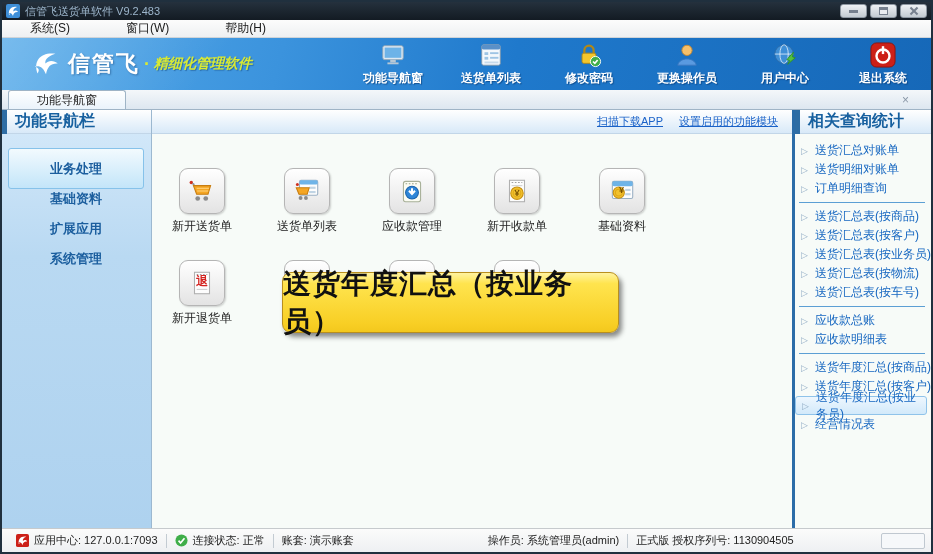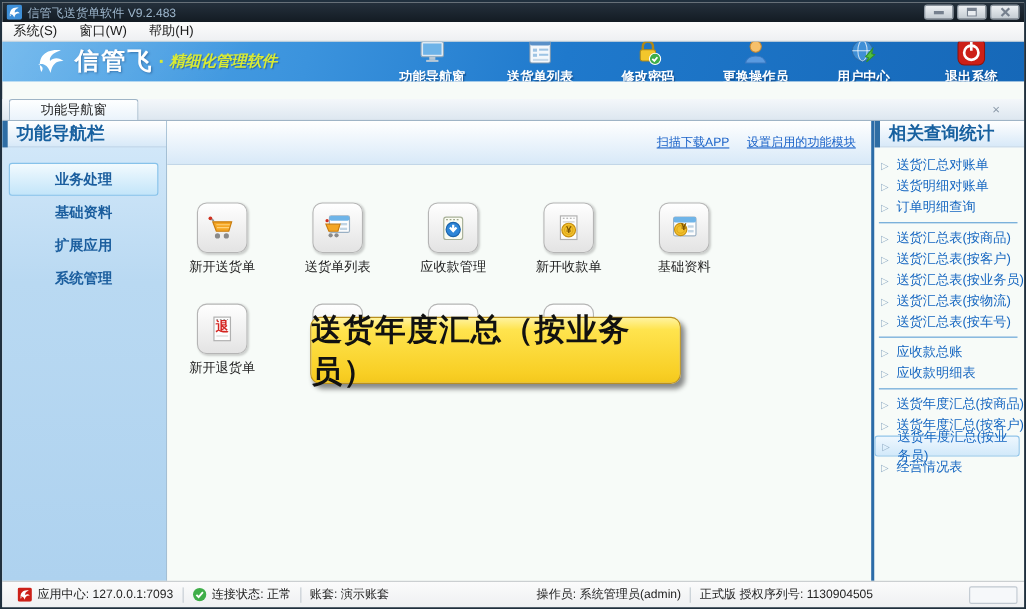--- a/index.html
+++ b/index.html
@@ -22,24 +22,24 @@
   .g-restore{ width:9px; height:8px; border:1px solid #76808e; border-top:3px solid #76808e; background:#e8ecf0; }
   .g-close{ position:relative; width:10px; height:10px; }
   .g-close::before,.g-close::after{ content:""; position:absolute; left:4px; top:0; width:2px; height:10px; background:#76808e; }
   .g-close::before{ transform:rotate(45deg);} .g-close::after{ transform:rotate(-45deg);}
   
   .menubar{
     position:absolute; left:0; top:18px; width:929px; height:18px;
     background:linear-gradient(#fcfcfc,#eef0f2); border-bottom:1px solid #d0d4d8;
     display:flex; align-items:center; font-size:12px; color:#1a1a1a;
   }
-  .menu-item{ padding:0 10px; height:100%; display:flex; align-items:center; cursor:default; }
+  .menu-item{ padding:0 28px; height:100%; display:flex; align-items:center; cursor:default; }
   
   .banner{
-    position:absolute; left:0; top:36px; width:929px; height:36px;
+    position:absolute; left:0; top:36px; width:929px; height:52px;
     background:linear-gradient(105deg,#55aaE9 0%,#3b93dd 30%,#1f79cc 55%,#1668b8 100%);
     display:flex; align-items:center; overflow:hidden;
   }
   .banner::after{ content:""; position:absolute; left:-80px; top:-30px; width:520px; height:120px;
     background:linear-gradient(115deg, rgba(255,255,255,.28), rgba(255,255,255,0) 55%); transform:skewX(-18deg); pointer-events:none;}
   .logo{ display:flex; align-items:center; margin-left:28px; z-index:1; }
   .logo svg{ margin-right:6px; }
   .logo-name{ color:#fff; font-size:22px; font-weight:bold; letter-spacing:2px; text-shadow:1px 1px 2px rgba(0,40,90,.4); }
   .logo-dot{ color:#d8ea34; font-size:18px; font-weight:bold; margin:0 4px; }
   .logo-tag{ color:#d8ea34; font-size:14px; font-weight:bold; font-style:italic; text-shadow:1px 1px 1px rgba(0,40,90,.4); }
@@ -63,28 +63,28 @@
   .bodyarea{ position:absolute; left:0; top:108px; width:929px; height:418px; }
   .panel-header{
     height:24px; background:linear-gradient(#ffffff,#d8e9f8); border-bottom:1px solid #c2d6e8;
     display:flex; align-items:center; font-size:16px; font-weight:bold; color:#17609f;
   }
   .accent{ width:5px; height:24px; background:#2e6da4; margin-right:8px; flex:0 0 auto; }
   .leftnav{ position:absolute; left:0; top:0; width:150px; height:418px;
     background:linear-gradient(#d6eafa 0%,#b9d9f2 35%,#aed2ef 100%); border-right:1px solid #9cb8d0; }
   .leftnav-items{ position:relative; }
   .nav-item{
-    position:absolute; left:6px; width:136px; height:30px;
+    position:absolute; left:6px; width:136px; height:41px;
     display:flex; align-items:center; justify-content:center;
     font-size:13px; font-weight:bold; color:#1b5e9e; cursor:pointer; border-radius:3px;
   }
   .nav-item.selected{ background:linear-gradient(#f2fafe,#c3e5f9); border:1px solid #86c2ea; }
   .content{ position:absolute; left:150px; top:0; width:640px; height:418px; background:#f7fbf8; }
   .content-header{
-    height:40px; background:linear-gradient(#ffffff,#d8e9f8); border-bottom:1px solid #c2d6e8;
+    height:24px; background:linear-gradient(#ffffff,#d8e9f8); border-bottom:1px solid #c2d6e8;
     display:flex; align-items:center; justify-content:flex-end; gap:16px; padding-right:14px;
   }
   .hlink{ font-size:11px; color:#1a62c8; text-decoration:underline; cursor:pointer; }
   .content-body{ position:relative; width:640px; height:394px; }
   .icon-cell{ position:absolute; width:80px; display:flex; flex-direction:column; align-items:center; cursor:pointer; }
   .icon-box{
     width:46px; height:46px; border:1px solid #b5b5b5; border-radius:9px;
     background:linear-gradient(#ffffff,#e3e3e3); box-shadow:1px 1px 2px rgba(0,0,0,.18);
     display:flex; align-items:center; justify-content:center; position:relative;
   }

